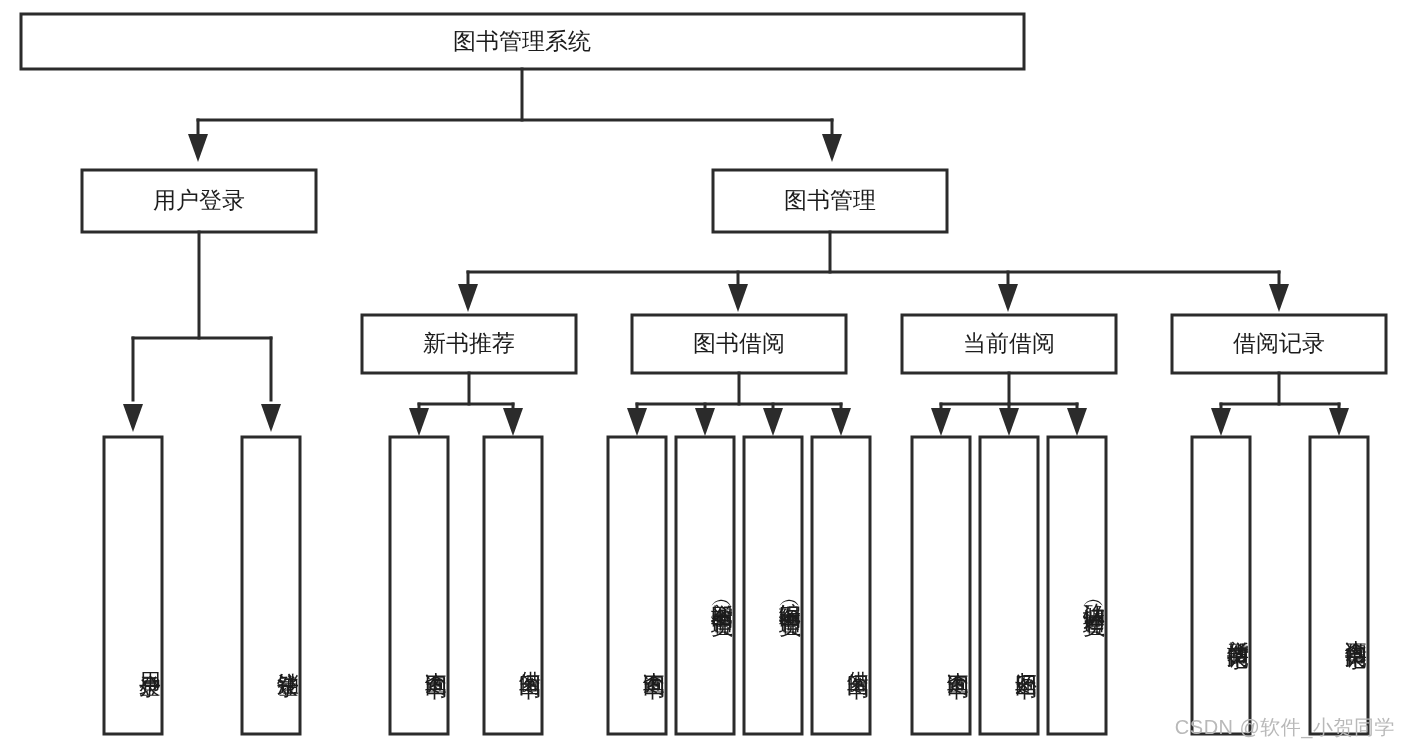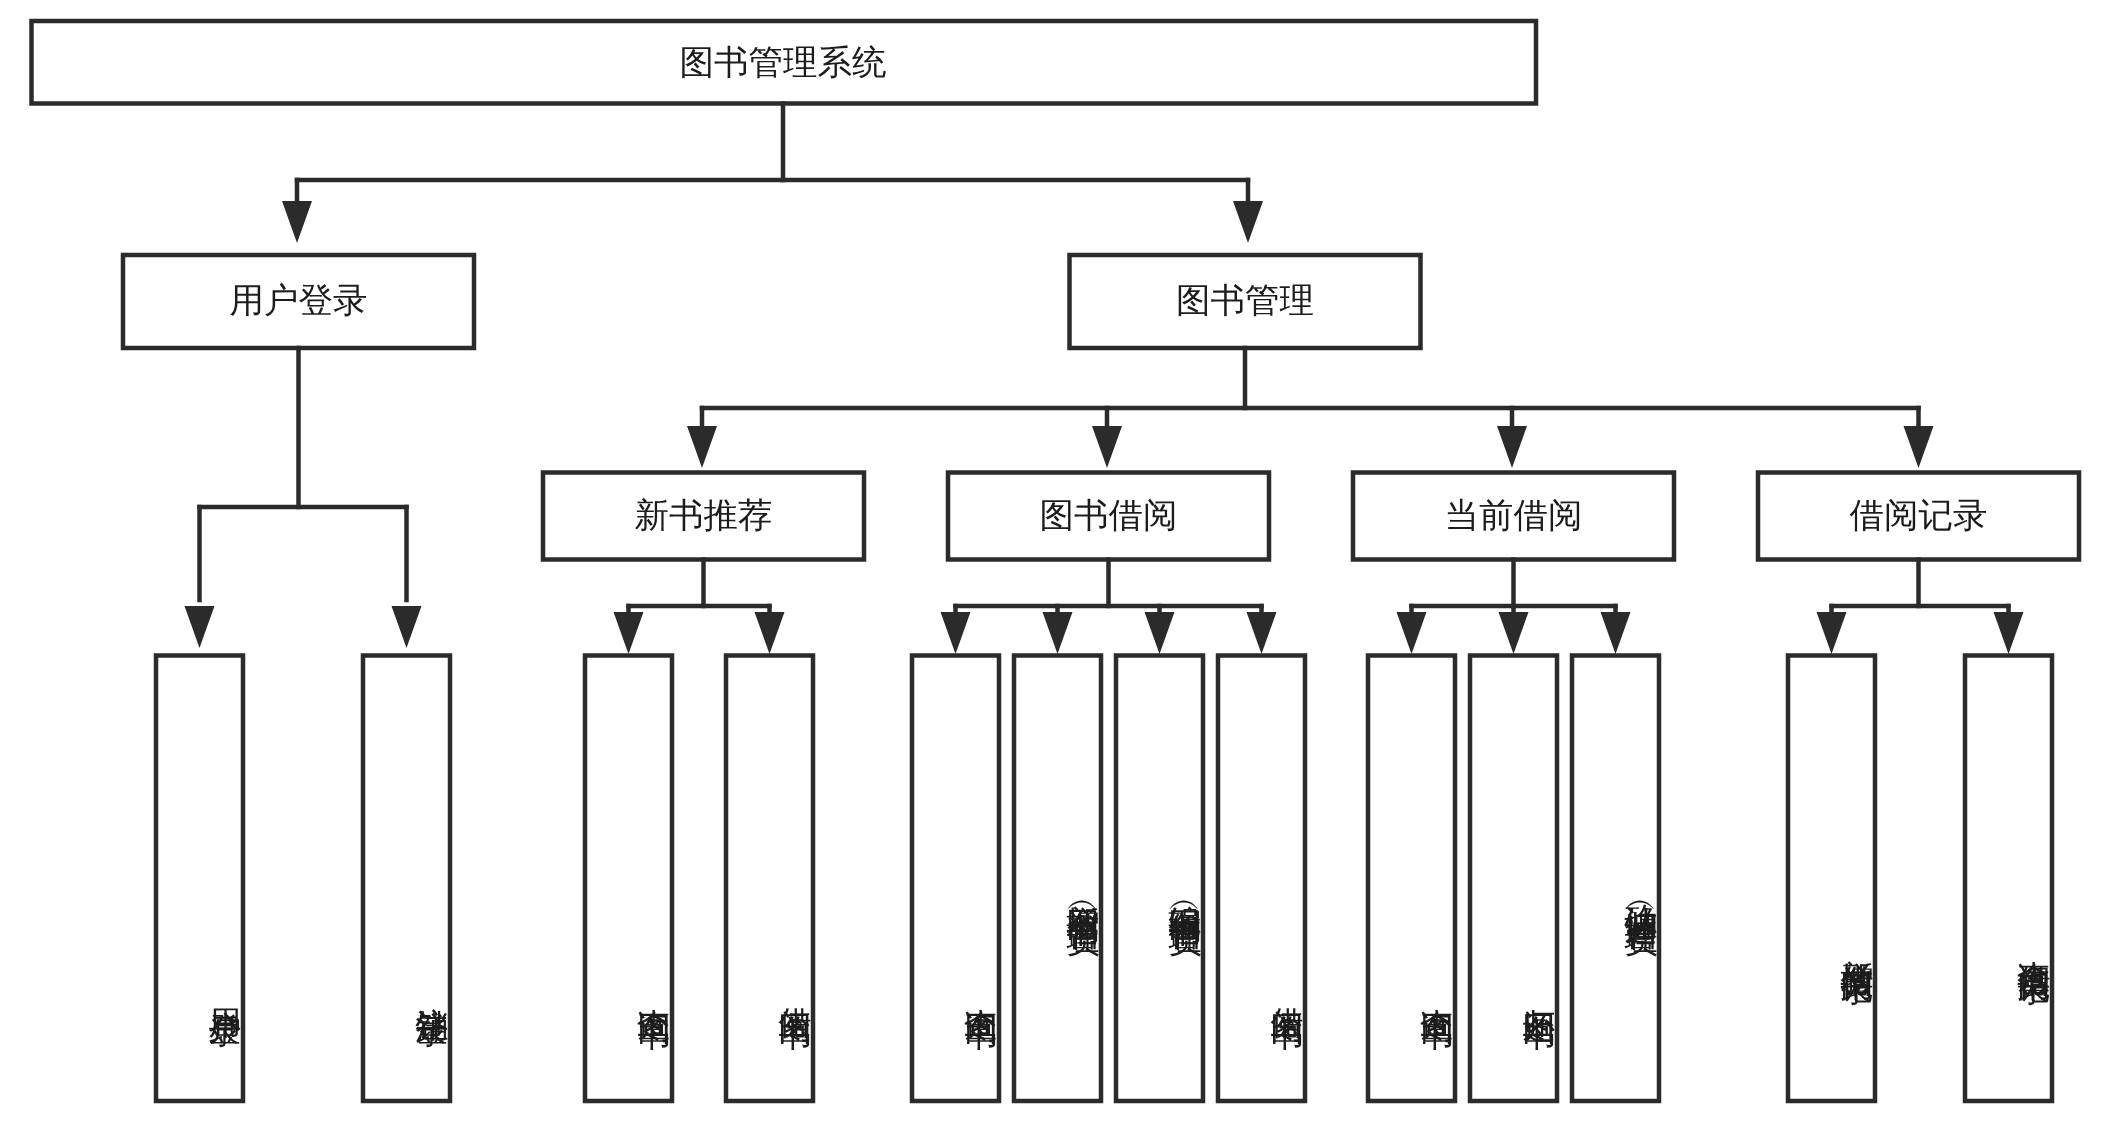--- a/index.html
+++ b/index.html
@@ -207,14 +207,15 @@
   <div class="node-label-v" style="left:912px; top:437px; width:58px; height:297px; padding-top:72px;">查询图书</div>
 
   <div class="node-label-v" style="left:980px; top:437px; width:58px; height:297px; padding-top:72px;">归还图书</div>
 
   <div class="node-label-v" style="left:1048px; top:437px; width:58px; height:297px; padding-top:8px;">确认归还（管理员）</div>
 
   <div class="node-label-v" style="left:1192px; top:437px; width:58px; height:297px; padding-top:42px;">新增借阅记录</div>
 
   <div class="node-label-v" style="left:1310px; top:437px; width:58px; height:297px; padding-top:42px;">查询借阅记录</div>
 
+  <div class="watermark">CSDN @软件_小贺同学</div>
 
 </div>
 
 </body></html>

